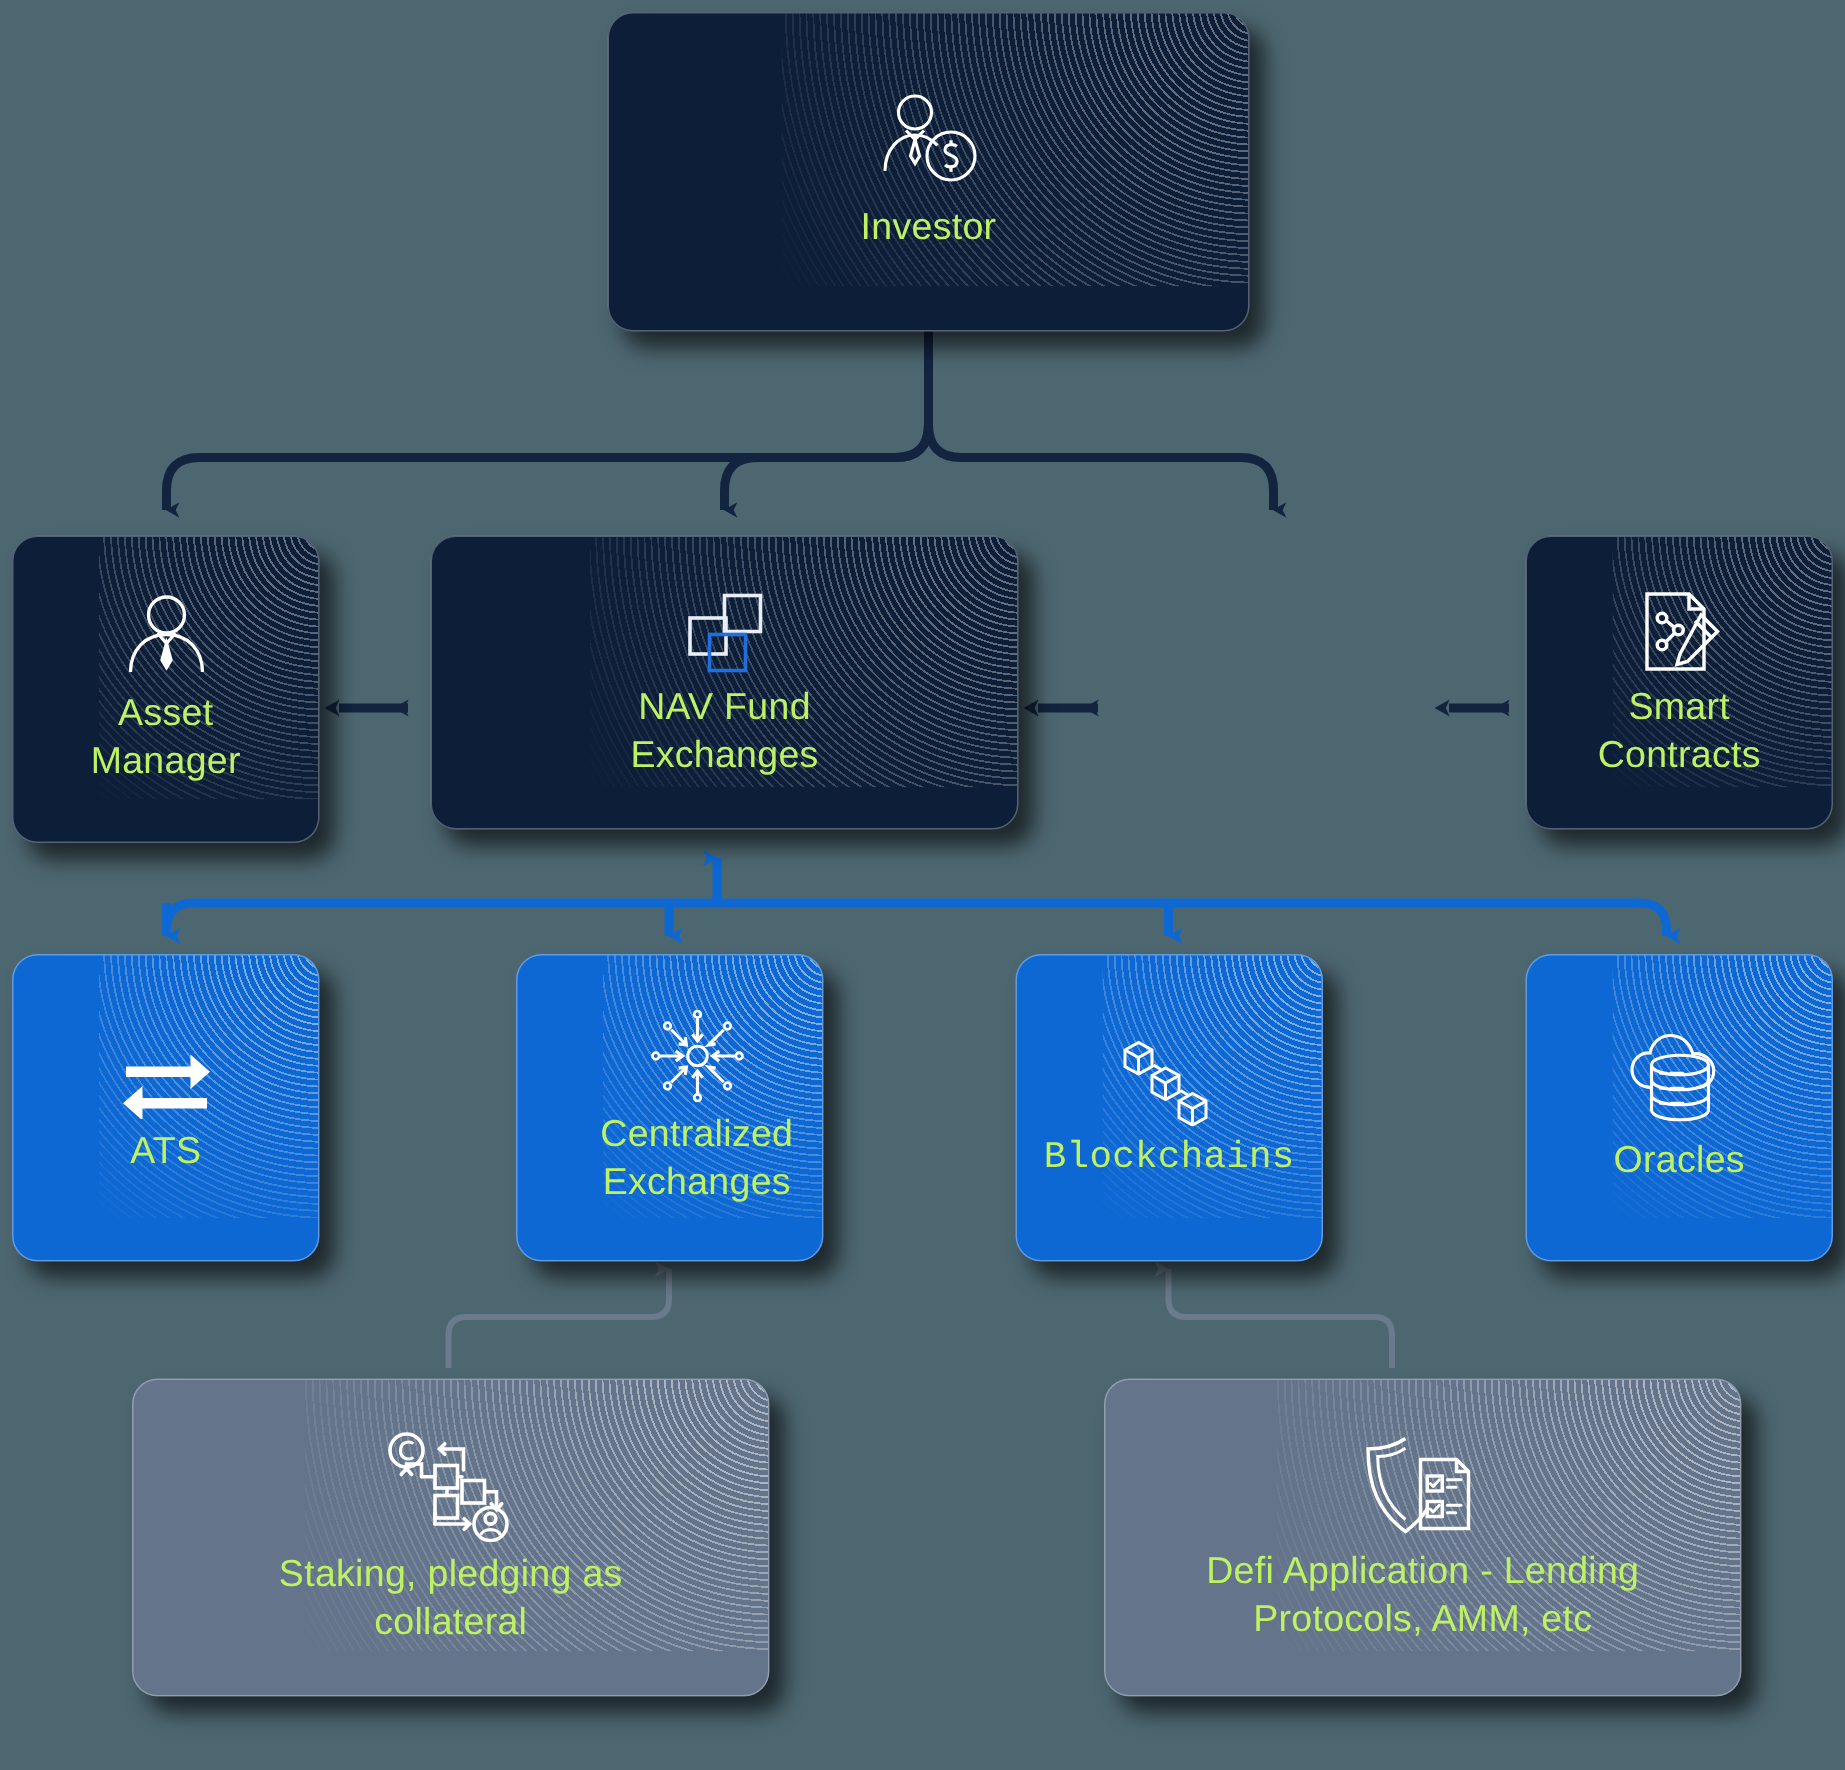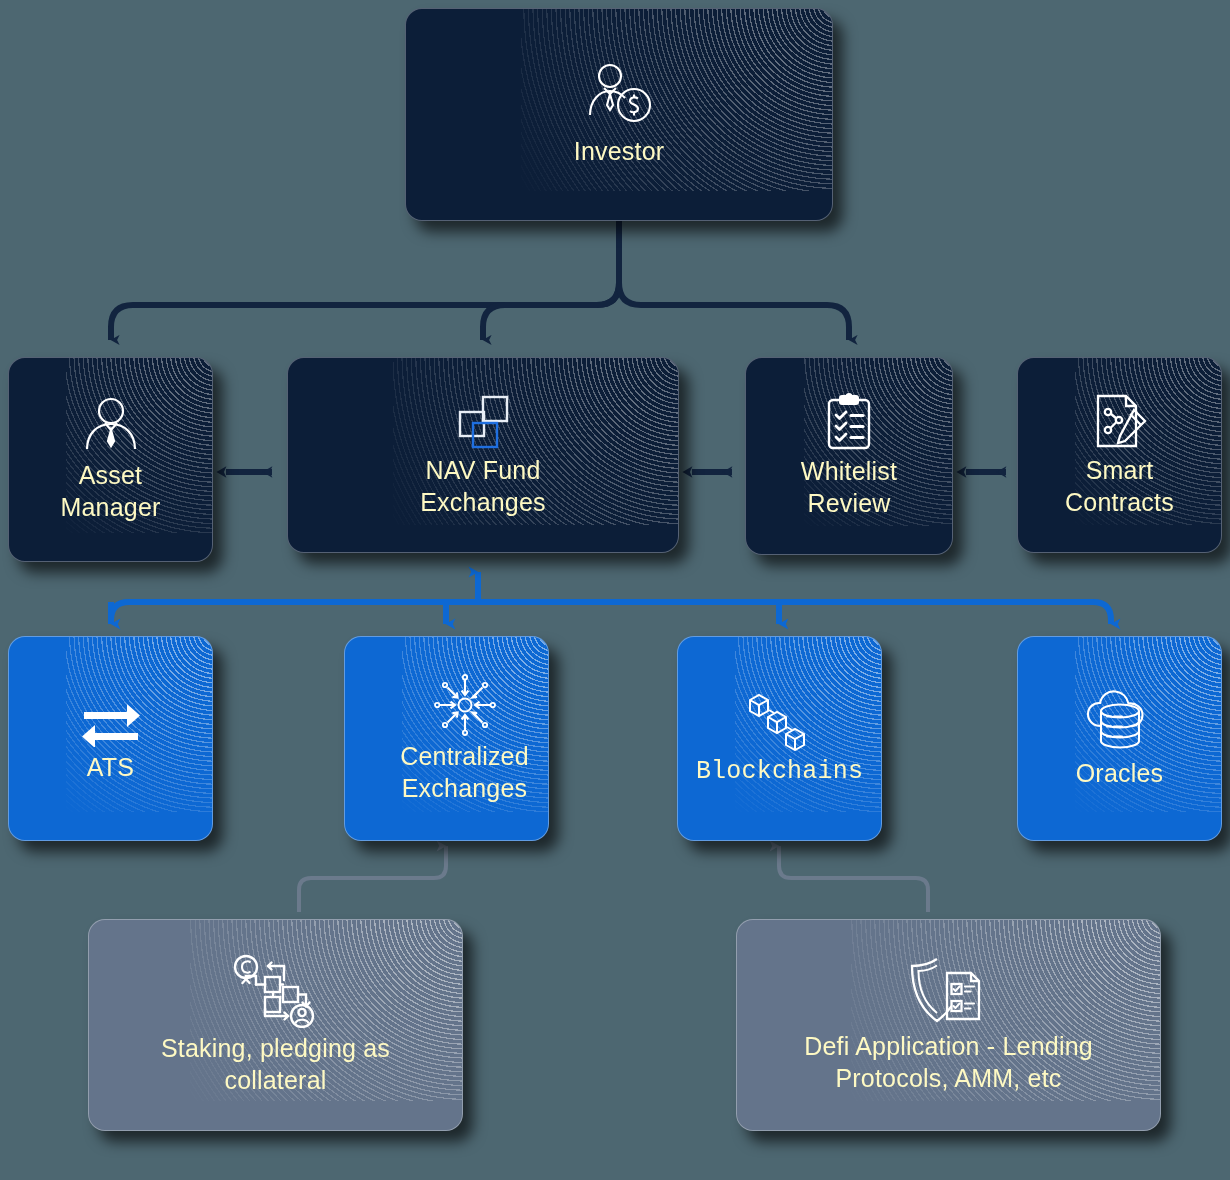--- a/index.html
+++ b/index.html
@@ -17,21 +17,21 @@
   
   .card{
     position:absolute;
     border-radius:17px;
     box-sizing:border-box;
     display:flex;
     flex-direction:column;
     align-items:center;
     justify-content:center;
     text-align:center;
-    color:#fef9c3;
+    color:#bef264;
     overflow:hidden;
     box-shadow:10px 11px 14px rgba(0,0,0,.62);
     border:1px solid rgba(255,255,255,.30);
   }
   .card .arcs{
     position:absolute;
     right:-4px;top:-4px;
     width:74%;height:88%;
     pointer-events:none;
     opacity:.85;
@@ -85,21 +85,21 @@
   #card-asset-manager{left:8px;top:357px;width:205px;height:205px;}
   #card-nav-fund{left:287px;top:357px;width:392px;height:196px;}
   #card-whitelist{left:745px;top:357px;width:208px;height:198px;}
   #card-smart-contracts{left:1017px;top:357px;width:205px;height:196px;}
 
   #card-ats{left:8px;top:636px;width:205px;height:205px;}
   #card-cex{left:344px;top:636px;width:205px;height:205px;padding-left:36px;}
   #card-blockchains{left:677px;top:636px;width:205px;height:205px;font-family:Liberation Mono, monospace;}
   #card-oracles{left:1017px;top:636px;width:205px;height:205px;}
 
-  #card-staking{left:88px;top:919px;width:375px;height:212px;}
+  #card-staking{left:88px;top:919px;width:425px;height:212px;}
   #card-defi{left:736px;top:919px;width:425px;height:212px;align-items:center;}
 </style>
 </head>
 <body>
 
 <div id="stage">
 
   <svg id="wires" viewBox="0 0 1230 1180">
     <defs>
       <marker id="mk-navy-down" markerWidth="11" markerHeight="11" refX="5.5" refY="9.2" orient="auto" markerUnits="userSpaceOnUse">
@@ -188,38 +188,20 @@
       <svg width="62" height="58" viewBox="0 0 62 58" fill="none" stroke-width="2.4">
         <rect x="31" y="5" width="24" height="24" stroke="#e8eef6"></rect>
         <rect x="8" y="20" width="24" height="24" stroke="#e8eef6"></rect>
         <rect x="21" y="31" width="24" height="24" stroke="#1f6fe0"></rect>
       </svg>
     </span>
     <span class="lbl">NAV Fund
 Exchanges</span>
   </div>
 
-  <div class="card navy" id="card-whitelist">
-    <span class="arcs"></span>
-    <span class="ico">
-      <svg width="48" height="58" viewBox="0 0 48 58" fill="none" stroke="#ffffff" stroke-width="2.4">
-        <rect x="4" y="7" width="40" height="48" rx="4"></rect>
-        <rect x="14" y="2" width="20" height="10" rx="3" fill="#ffffff" stroke="none"></rect>
-        <circle cx="24" cy="3.5" r="3.5" fill="#ffffff" stroke="none"></circle>
-        <path d="M11 22 l3.5 3.5 L21 19" stroke-width="2.8" stroke-linecap="round" stroke-linejoin="round"></path>
-        <path d="M11 33 l3.5 3.5 L21 30" stroke-width="2.8" stroke-linecap="round" stroke-linejoin="round"></path>
-        <path d="M11 44 l3.5 3.5 L21 41" stroke-width="2.8" stroke-linecap="round" stroke-linejoin="round"></path>
-        <path d="M26 22.5 H38" stroke-width="3.2" stroke-linecap="round"></path>
-        <path d="M26 33.5 H38" stroke-width="3.2" stroke-linecap="round"></path>
-        <path d="M26 44.5 H38" stroke-width="3.2" stroke-linecap="round"></path>
-      </svg>
-    </span>
-    <span class="lbl">Whitelist
-Review</span>
-  </div>
 
   <div class="card navy" id="card-smart-contracts">
     <span class="arcs"></span>
     <span class="ico">
       <svg width="56" height="58" viewBox="0 0 56 58" fill="none" stroke="#ffffff" stroke-width="2.3">
         <path d="M6 4 H34 L44 14 V54 H6 Z"></path>
         <path d="M34 4 V14 H44"></path>
         <circle cx="16" cy="20" r="3.2"></circle>
         <circle cx="27" cy="28" r="3.2"></circle>
         <circle cx="16" cy="38" r="3.2"></circle>

